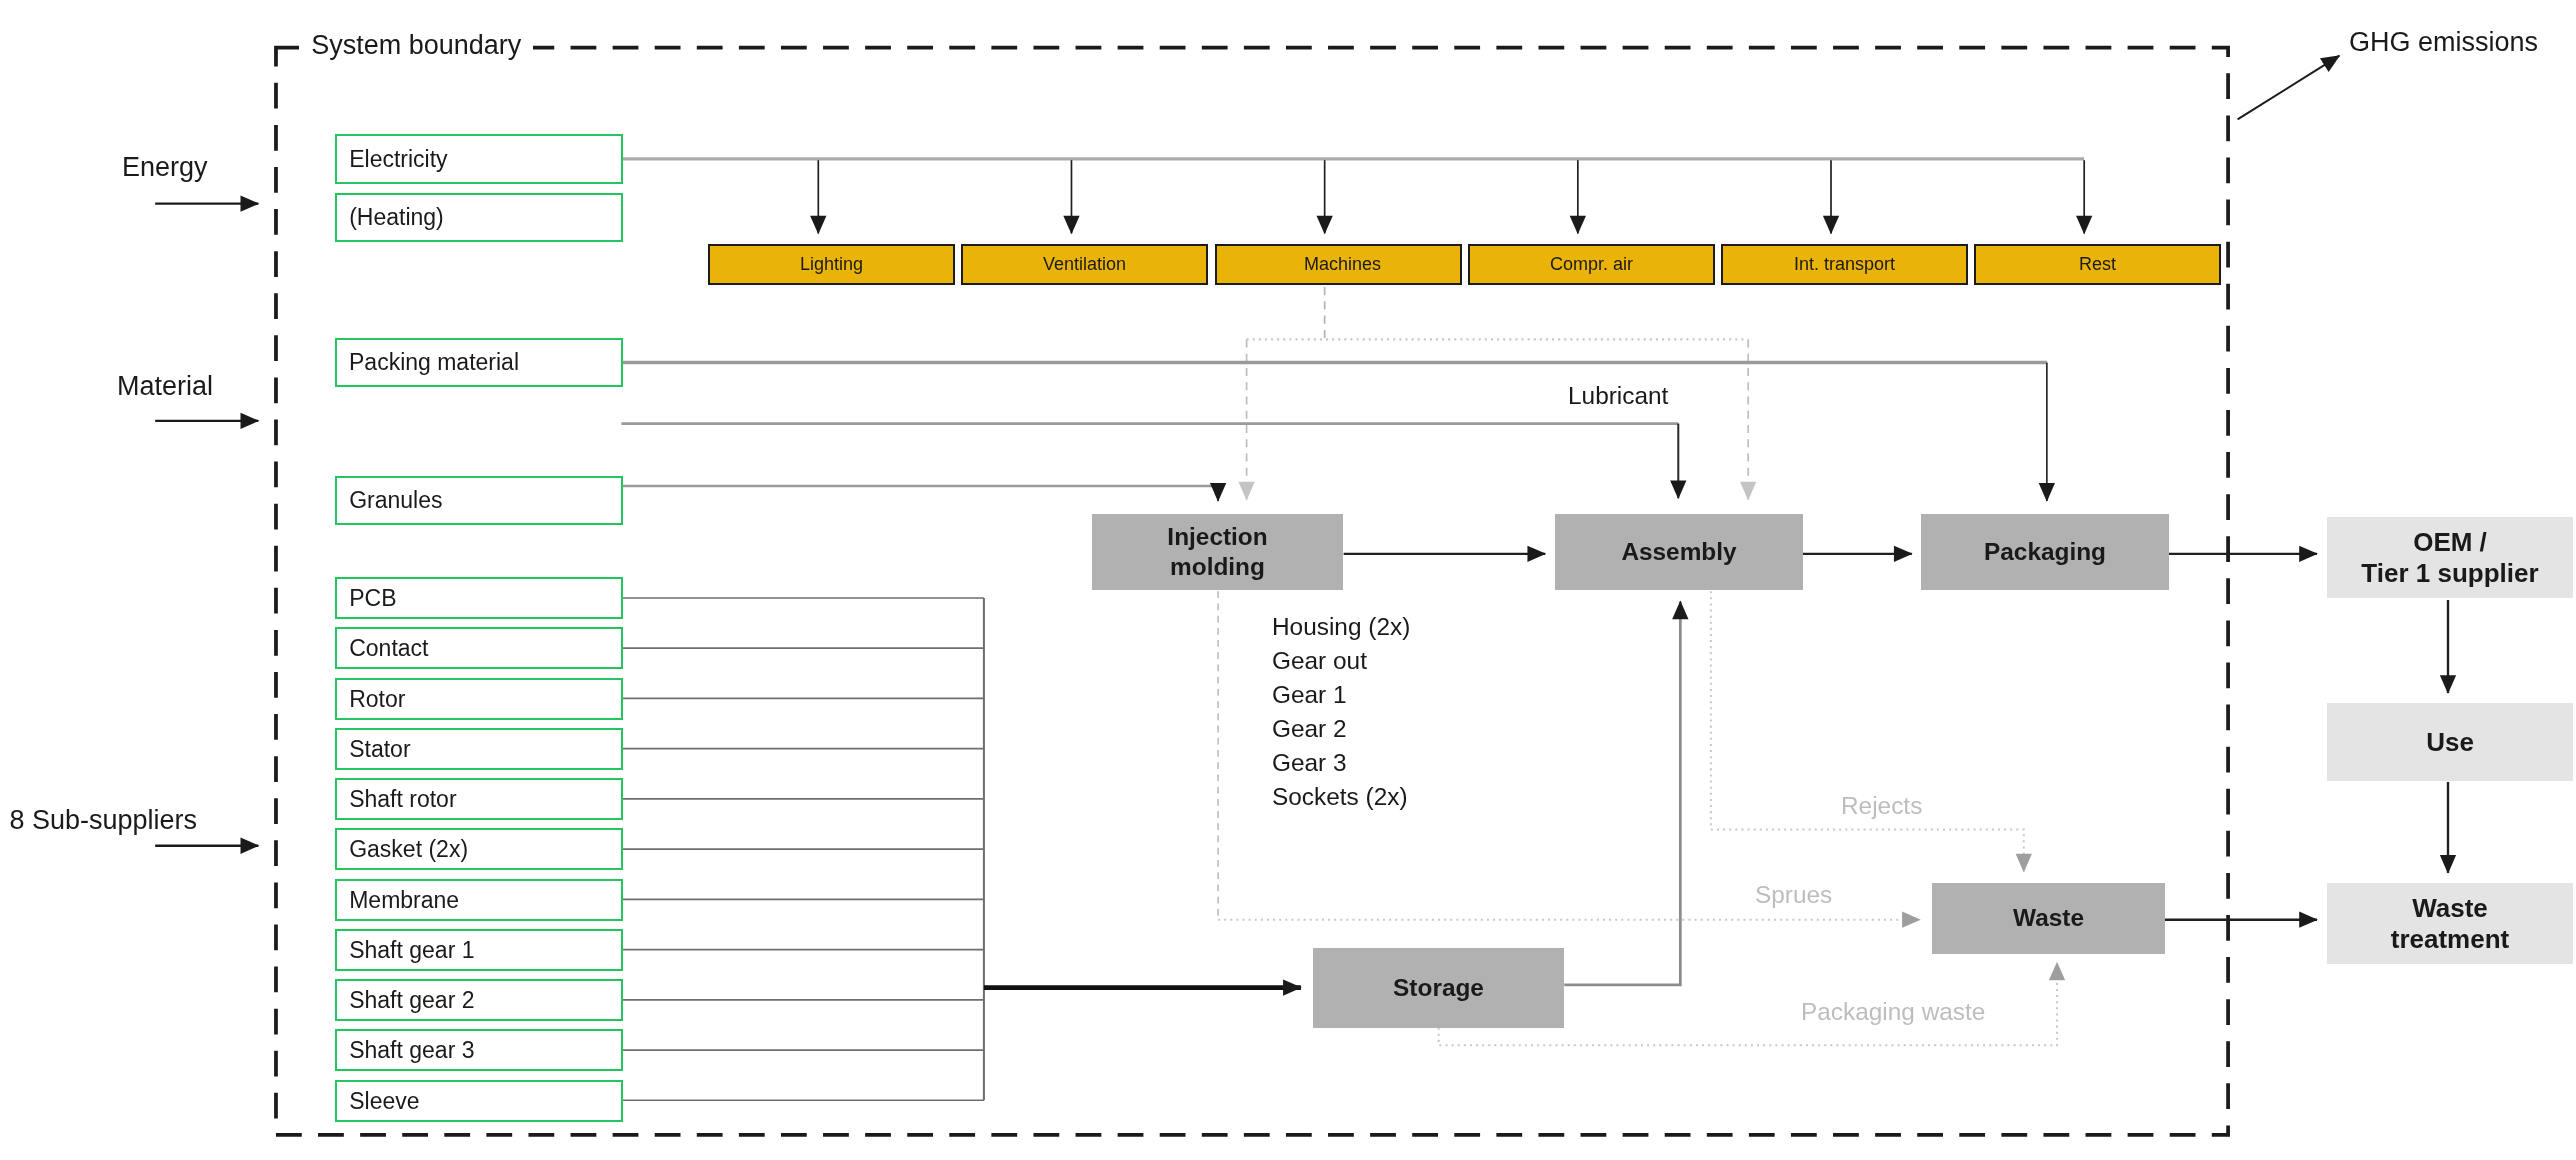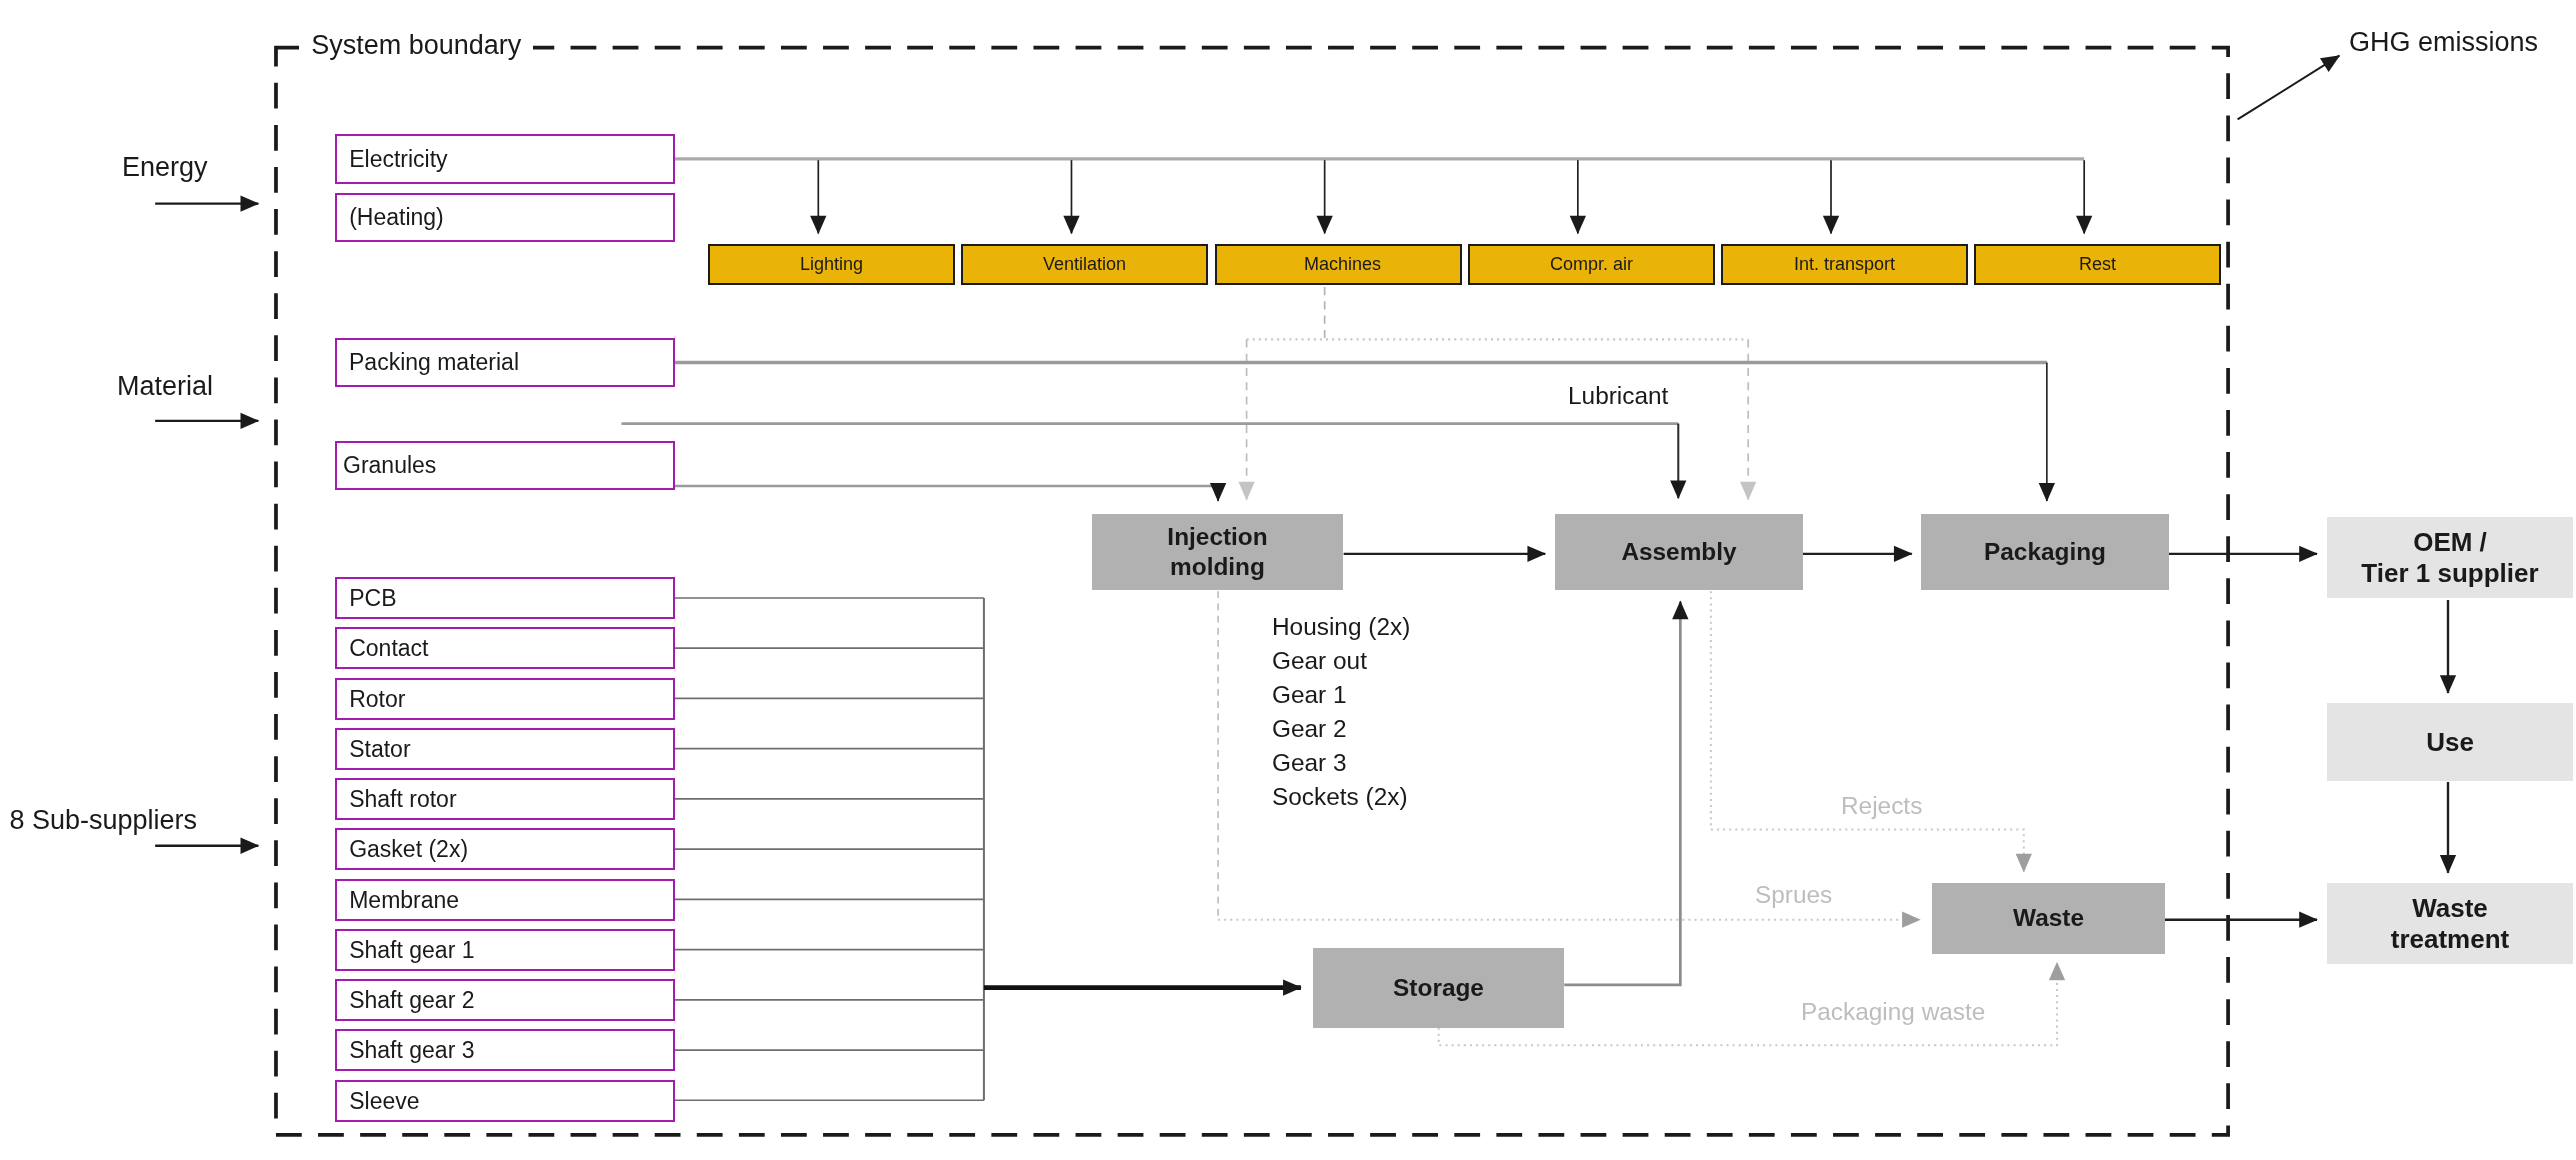--- a/index.html
+++ b/index.html
@@ -8,22 +8,22 @@
     width:2576px;height:1160px;
     background:#ffffff;
     font-family:"Liberation Sans", sans-serif;
     color:#1a1a1a;
     overflow:hidden;
   }
   svg.connectors{position:absolute;left:0;top:0;z-index:1;}
   .stage div{box-sizing:border-box;}
   
   .wbox{
-    position:absolute;left:335px;width:340px;
-    border:2px solid #a21caf;background:#ffffff;
+    position:absolute;left:335px;width:288px;
+    border:2px solid #22c55e;background:#ffffff;
     display:flex;align-items:center;
     padding-left:12.2px;font-size:23px;z-index:2;
   }
   
   .tbox{
     position:absolute;top:244px;width:247px;height:41px;
     border:2px solid #1c1c1c;background:#eab308;
     display:flex;align-items:center;justify-content:center;
     font-size:18px;z-index:2;
   }
@@ -133,21 +133,21 @@
   <div class="lbl" style="left:2349px;top:27px;">GHG emissions</div>
 
   <div class="lbl" style="left:122px;top:152px;">Energy</div>
   <div class="lbl" style="left:117px;top:371px;">Material</div>
   <div class="lbl" style="left:9.5px;top:805px;">8 Sub-suppliers</div>
 
   <div class="wbox" style="top:134px;height:50px;">Electricity</div>
   <div class="wbox" style="top:193px;height:49px;">(Heating)</div>
 
   <div class="wbox" style="top:338px;height:49px;padding-left:12px;">Packing material</div>
-  <div class="wbox" style="top:441px;height:49px;padding-left:6px;">Granules</div>
+  <div class="wbox" style="top:476px;height:49px;">Granules</div>
 
   <div class="wbox" style="top:577px;height:42px;">PCB</div>
   <div class="wbox" style="top:627px;height:42px;">Contact</div>
   <div class="wbox" style="top:678px;height:42px;">Rotor</div>
   <div class="wbox" style="top:728px;height:42px;">Stator</div>
   <div class="wbox" style="top:778px;height:42px;">Shaft rotor</div>
   <div class="wbox" style="top:828px;height:42px;">Gasket (2x)</div>
   <div class="wbox" style="top:879px;height:42px;">Membrane</div>
   <div class="wbox" style="top:929px;height:42px;">Shaft gear 1</div>
   <div class="wbox" style="top:979px;height:42px;">Shaft gear 2</div>

